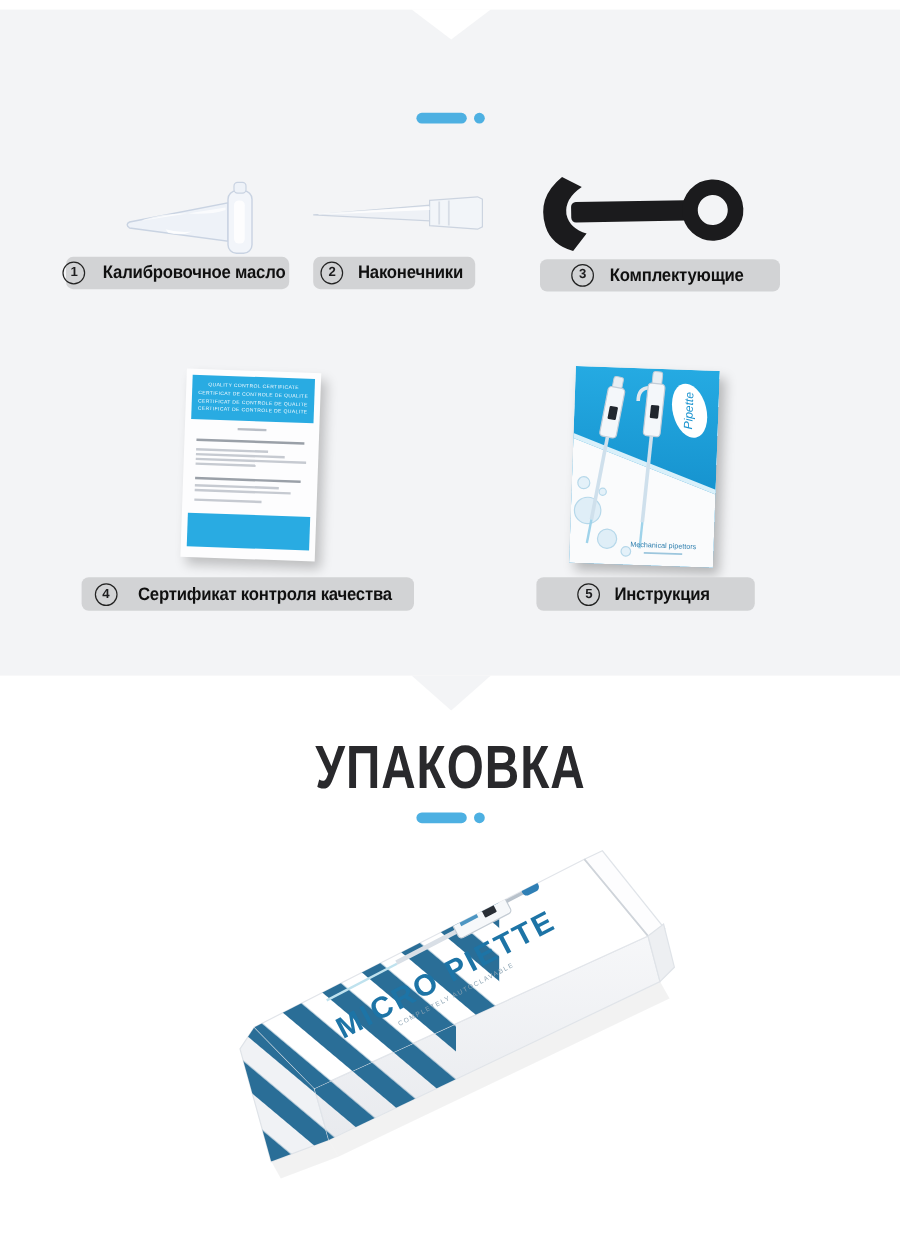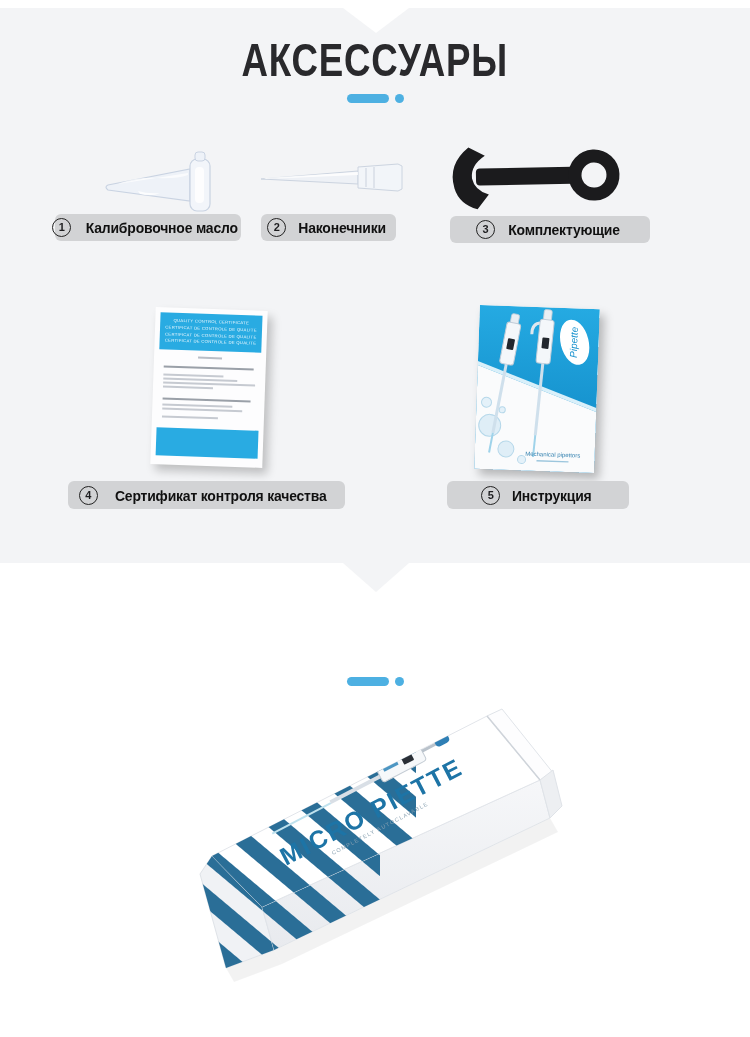--- a/index.html
+++ b/index.html
@@ -68,23 +68,20 @@
 </style>
 </head>
 <body>
 
 <div id="page">
 
   <div class="gray-section"></div>
   <div class="notch-top"></div>
   <div class="notch-bottom"></div>
 
-  <div class="big-title" id="title-accessories">
-    <span>АКСЕССУАРЫ</span>
-  </div>
   <div class="divider" id="divider1">
     <span class="div-pill"></span>
     <span class="div-dot"></span>
   </div>
 
   <svg class="acc-img" id="img-microtube" width="126" height="66" viewBox="0 0 126 66">
     <path d="M10 38 Q6 40 10 43 L92 54 L92 22 Z" fill="#eef2f8" stroke="#c9d3e2" stroke-width="1.2"></path>
     <path d="M22 36 Q40 30 60 31 Q78 32 90 28 L90 26 L20 37 Z" fill="#ffffff" opacity="0.7"></path>
     <path d="M40 44 q10 3 22 2 q-8 4 -20 1 Z" fill="#ffffff" opacity="0.8"></path>
     <rect x="92" y="12" width="20" height="52" rx="7" fill="#f2f5fa" stroke="#c9d3e2" stroke-width="1.2"></rect>
@@ -185,20 +182,23 @@
 
   <div class="acc-label" id="label-4">
     <span class="num-circle">4</span>
     <span class="label-text">Сертификат контроля качества</span>
   </div>
   <div class="acc-label" id="label-5">
     <span class="num-circle">5</span>
     <span class="label-text">Инструкция</span>
   </div>
 
+  <div class="big-title" id="title-packaging">
+    <span>УПАКОВКА</span>
+  </div>
   <div class="divider" id="divider2">
     <span class="div-pill"></span>
     <span class="div-dot"></span>
   </div>
 
   <svg id="box-art" width="420" height="320" viewBox="0 0 420 320">
     <defs>
       <pattern id="stripePat" patternUnits="userSpaceOnUse" width="34" height="300" patternTransform="rotate(-50)">
         <rect x="0" y="-150" width="16" height="600" fill="#2a6e97"></rect>
       </pattern>

